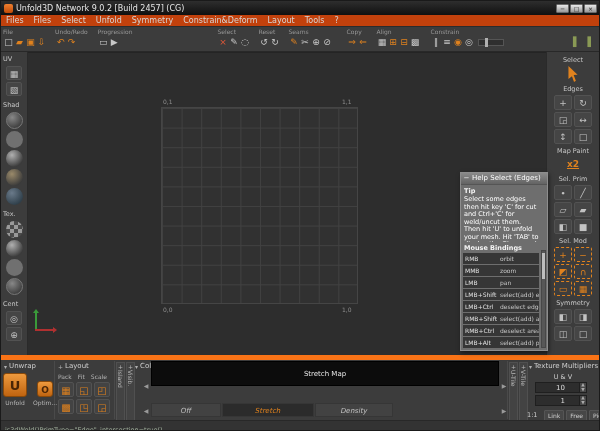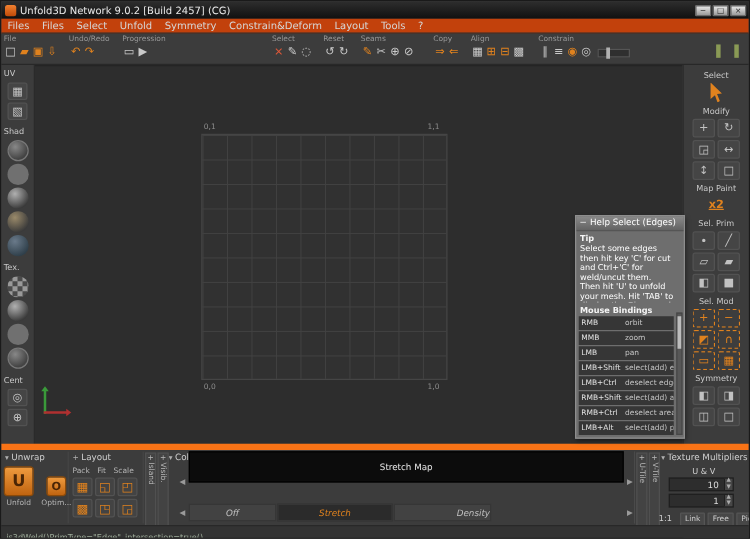--- a/index.html
+++ b/index.html
@@ -89,21 +89,21 @@
   .vplus{height:7px;line-height:7px;}
   .vtext{writing-mode:vertical-rl;font-size:6px;}
   .cd-bar{position:absolute;left:150px;top:1px;width:348px;height:25px;background:#0c0c0c;border:1px solid #000;color:#e8e8e8;font-size:7px;text-align:center;line-height:25px;}
   .cd-arrow{position:absolute;font-size:6px;color:#9a9a9a;width:8px;text-align:center;line-height:8px;}
   .modes{position:absolute;left:150px;top:43px;height:14px;display:flex;gap:1px;font-style:italic;}
   .mode{height:14px;line-height:14px;text-align:center;font-size:7px;color:#c0c0c0;background:#424242;border:1px solid #363636;}
   .mode.active{background:#2b2b2b;color:#e0821e;}
   .tm-uv{position:absolute;left:528px;top:13px;width:68px;text-align:center;font-size:6.5px;color:#cfcfcf;}
   .tm-fields{position:absolute;left:534px;top:22px;width:52px;}
   .tm-field{height:11px;display:flex;background:#2d2d2d;border:1px solid #1f1f1f;margin-bottom:2px;}
-  .tm-val{flex:1;font-size:7px;color:#ddd;text-align:right;line-height:10px;padding-right:4px;}
+  .tm-val{flex:1;font-size:7px;color:#ddd;text-align:right;line-height:10px;padding-right:14px;}
   .tm-stepper{width:7px;display:flex;flex-direction:column;background:#474747;border-left:1px solid #1f1f1f;}
   .tm-arrow{font-size:4.5px;line-height:4.5px;color:#aaa;text-align:center;}
   .tm-ratio{position:absolute;left:526px;top:51px;font-size:6.5px;color:#cfcfcf;}
   .tm-buttons{position:absolute;left:543px;top:50px;display:flex;gap:2px;}
   .tm-btn{height:11px;line-height:10px;font-size:6px;color:#cfcfcf;background:#474747;border:1px solid #555;padding:0 3px;border-radius:1px;white-space:nowrap;}
 
   
   .statusbar{position:absolute;left:0;top:419px;right:0;height:12px;background:#333;border-top:1px solid #282828;line-height:11px;}
   .statusbar span{font-size:6.5px;color:#9fae9b;padding-left:4px;}
 </style>
@@ -250,21 +250,21 @@
         <span class="axis-v"></span>
         <span class="axis-h"></span>
       </div>
     </div>
 
     <div class="rsidebar">
         <div class="rsec-label">Select</div>
         <div class="rgrid">
           <div class="cursor-icon"></div>
         </div>
-        <div class="rsec-label">Modify</div>
+        <div class="rsec-label">Edges</div>
         <div class="rgrid">
           <span class="ricon">+</span>
           <span class="ricon">↻</span>
           <span class="ricon">◲</span>
           <span class="ricon">↔</span>
           <span class="ricon">↕</span>
           <span class="ricon">□</span>
         </div>
         <div class="rsec-label">Map Paint</div>
         <div class="rgrid">
@@ -415,21 +415,21 @@
     <span class="cd-arrow" style="left:141px;top:22px">◀</span>
     <div class="cd-bar">
       <span>Stretch Map</span>
     </div>
     <span class="cd-arrow" style="left:499px;top:22px">▶</span>
 
     <span class="cd-arrow" style="left:141px;top:47px">◀</span>
     <div class="modes">
         <div class="mode" style="width: 70px;">Off</div>
         <div class="mode active" style="width: 92px;">Stretch</div>
-        <div class="mode" style="width: 78px; text-align: right;">Density</div>
+        <div class="mode" style="width: 78px;">Density</div>
       </div>
     <span class="cd-arrow" style="left:499px;top:47px">▶</span>
 
     <div class="tm-uv">U &amp; V</div>
     <div class="tm-fields">
         <div class="tm-field">
           <span class="tm-val">10</span>
           <span class="tm-stepper">
             <span class="tm-arrow">▲</span>
             <span class="tm-arrow">▼</span>

